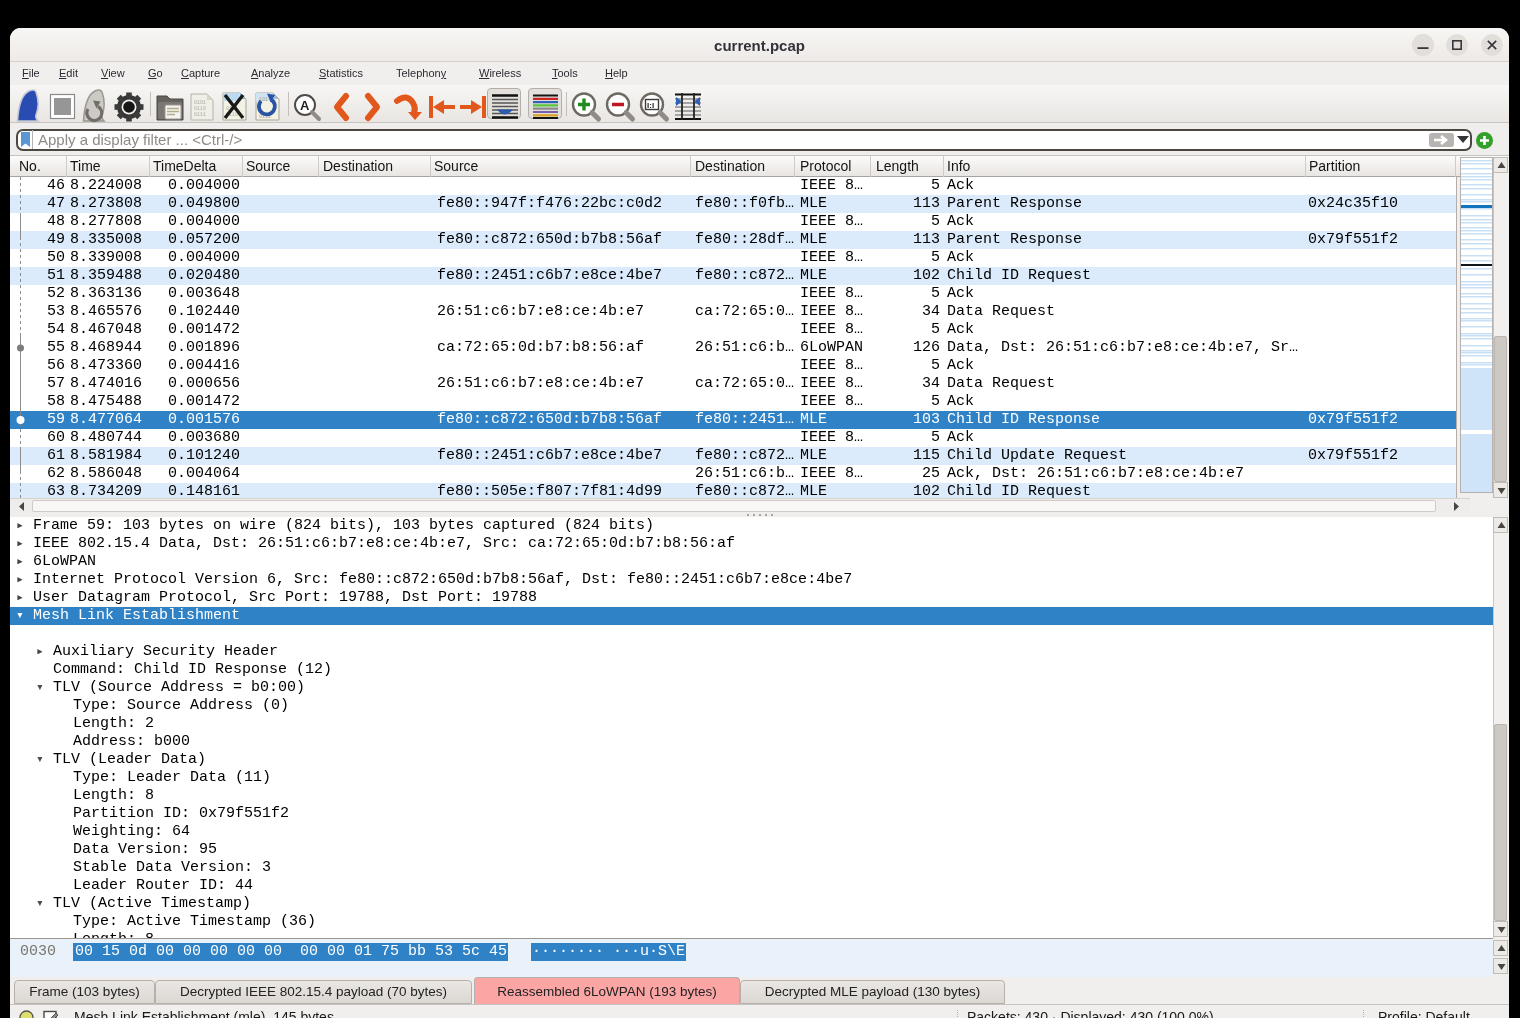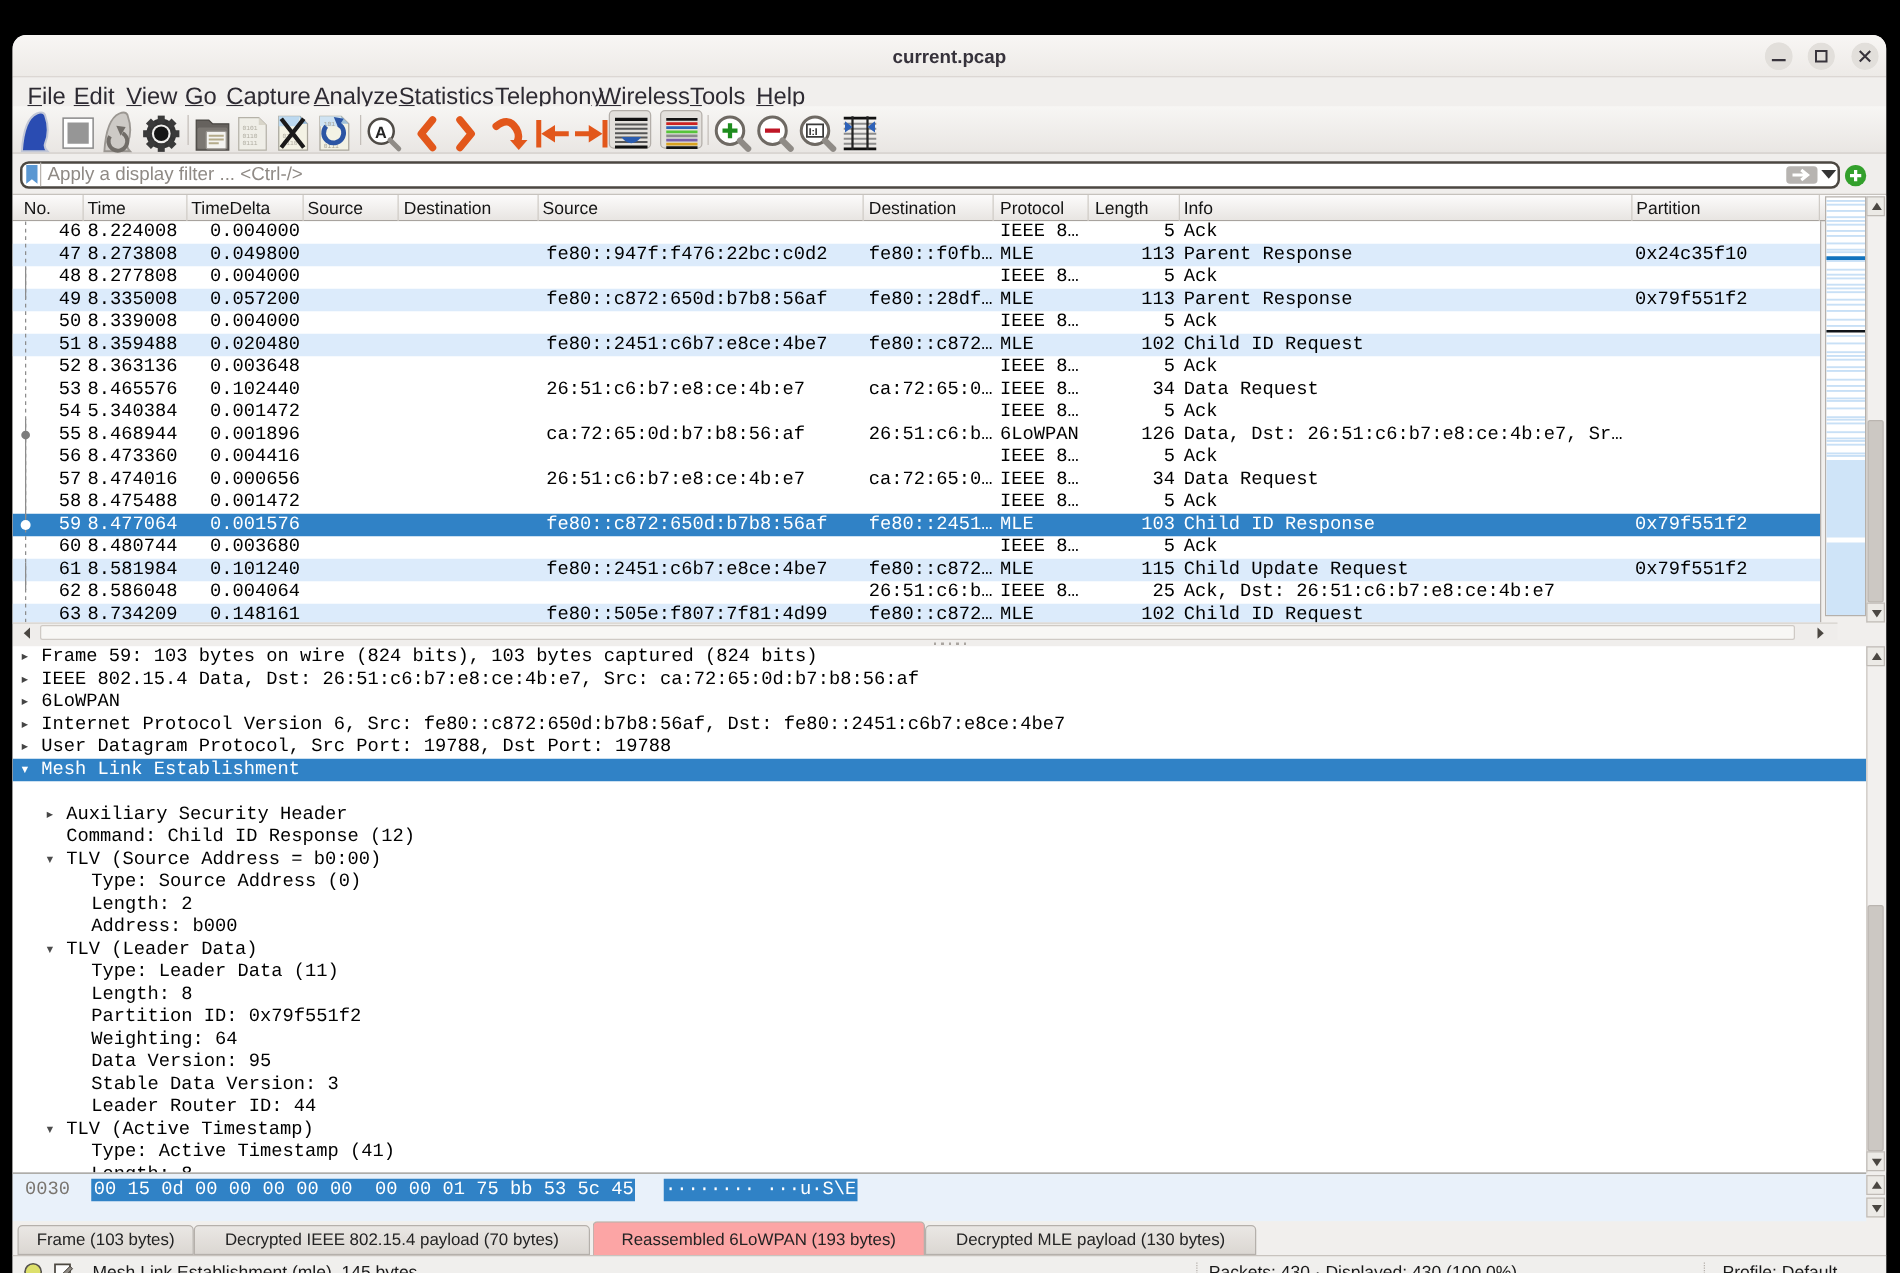--- a/index.html
+++ b/index.html
@@ -9,21 +9,21 @@
 .abs{position:absolute;}
 .mono{font-family:"Liberation Mono",monospace;font-size:15px;line-height:18px;white-space:pre;}
 
 #titlebar{position:absolute;left:0;top:0;width:1499px;height:34px;
  background:linear-gradient(#f8f6f4,#edeae7);border-bottom:1px solid #d5d0cb;}
 #title{position:absolute;left:0;right:0;top:9px;text-align:center;font-weight:bold;
  font-size:15px;color:#36323b;}
 .wbtn{position:absolute;top:6px;width:22px;height:22px;border-radius:50%;background:#e2dfdb;}
 
 #menubar{position:absolute;left:0;top:34px;width:1499px;height:23px;background:#f1efed;}
-.mi{position:absolute;top:5px;font-size:19px;color:#2d2a32;}
+.mi{position:absolute;top:5px;font-size:11px;color:#2d2a32;}
 .mi u{text-decoration:underline;}
 
 #toolbar{position:absolute;left:0;top:57px;width:1499px;height:38px;
  background:linear-gradient(#f7f6f4,#e9e6e3);border-bottom:1px solid #c9c4bf;}
 .tsep{position:absolute;top:7px;width:1px;height:24px;background:#c3beb9;}
 .tbox{position:absolute;top:3px;width:34px;height:31px;background:#e3e0dc;
  border:1px solid #b3aea9;border-radius:4px;}
 
 #filterbar{position:absolute;left:0;top:95px;width:1499px;height:32px;background:#f0eeec;}
 #finput{position:absolute;left:6px;top:6px;width:1456px;height:22px;background:#fff;
@@ -276,21 +276,21 @@
 <span class="no">52</span><span class="time">8.363136</span><span class="delta">0.003648</span>
 <span class="proto">IEEE 8…</span><span class="len">5</span><span class="info">Ack</span>
 </div>
 <div class="prow mono" style="top:126px">
 <span class="no">53</span><span class="time">8.465576</span><span class="delta">0.102440</span>
 <span class="src">26:51:c6:b7:e8:ce:4b:e7</span>
 <span class="dst">ca:72:65:0…</span>
 <span class="proto">IEEE 8…</span><span class="len">34</span><span class="info">Data Request</span>
 </div>
 <div class="prow mono" style="top:144px">
-<span class="no">54</span><span class="time">5.340384</span><span class="delta">0.001472</span>
+<span class="no">54</span><span class="time">8.467048</span><span class="delta">0.001472</span>
 <span class="proto">IEEE 8…</span><span class="len">5</span><span class="info">Ack</span>
 </div>
 <div class="prow mono" style="top:162px">
 <span class="no">55</span><span class="time">8.468944</span><span class="delta">0.001896</span>
 <span class="src">ca:72:65:0d:b7:b8:56:af</span>
 <span class="dst">26:51:c6:b…</span>
 <span class="proto">6LoWPAN</span><span class="len">126</span><span class="info">Data, Dst: 26:51:c6:b7:e8:ce:4b:e7, Sr…</span>
 </div>
 <div class="prow mono" style="top:180px">
 <span class="no">56</span><span class="time">8.473360</span><span class="delta">0.004416</span>
@@ -464,21 +464,21 @@
 <div class="drow mono" style="top:324px">
 <span style="position:absolute;left:63px;top:0">Data Version: 95</span></div>
 <div class="drow mono" style="top:342px">
 <span style="position:absolute;left:63px;top:0">Stable Data Version: 3</span></div>
 <div class="drow mono" style="top:360px">
 <span style="position:absolute;left:63px;top:0">Leader Router ID: 44</span></div>
 <div class="drow mono" style="top:378px">
 <span class="ar" style="left:26px;color:#4c4c4c">▾</span>
 <span style="position:absolute;left:43px;top:0">TLV (Active Timestamp)</span></div>
 <div class="drow mono" style="top:396px">
-<span style="position:absolute;left:63px;top:0">Type: Active Timestamp (41)</span></div>
+<span style="position:absolute;left:63px;top:0">Type: Active Timestamp (36)</span></div>
 <div class="drow mono" style="top:414px">
 <span style="position:absolute;left:63px;top:0">Length: 8</span></div>
 </div>
 <div class="vsb" style="top:489px;height:421px;"></div>
 <div class="sbtn" style="left:1483px;top:489px;height:16px;position:absolute;"><svg width="15" height="15">
         <path d="M3.5 10 L7.5 4 L11.5 10 Z" fill="#4a4641"></path>
       </svg></div>
 <div class="sbtn" style="left:1483px;top:893px;height:16px;position:absolute;"><svg width="15" height="15">
         <path d="M3.5 5 L7.5 11 L11.5 5 Z" fill="#4a4641"></path>
       </svg></div>

